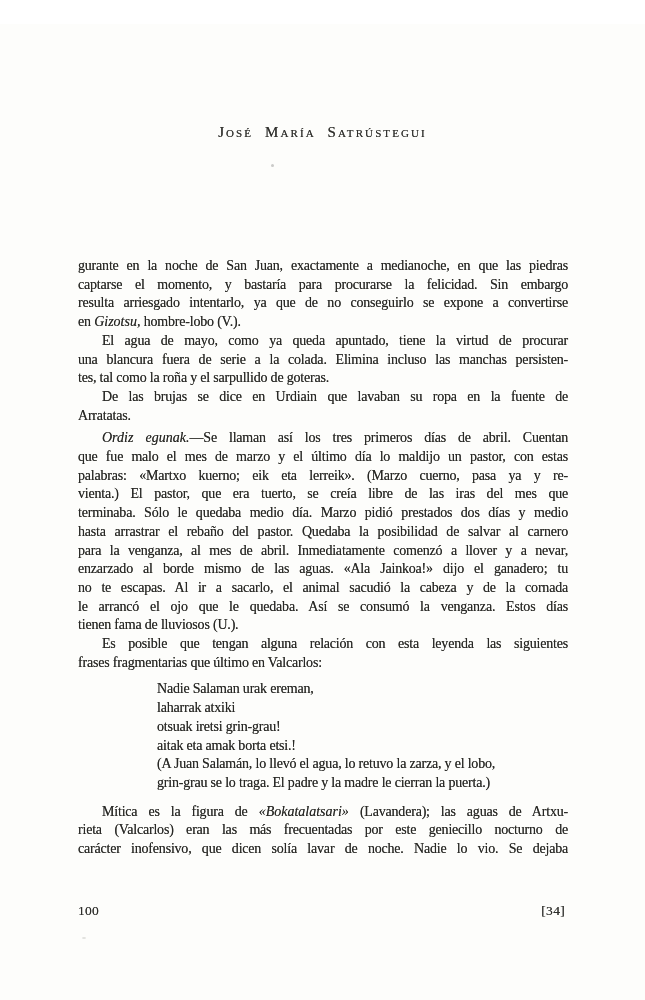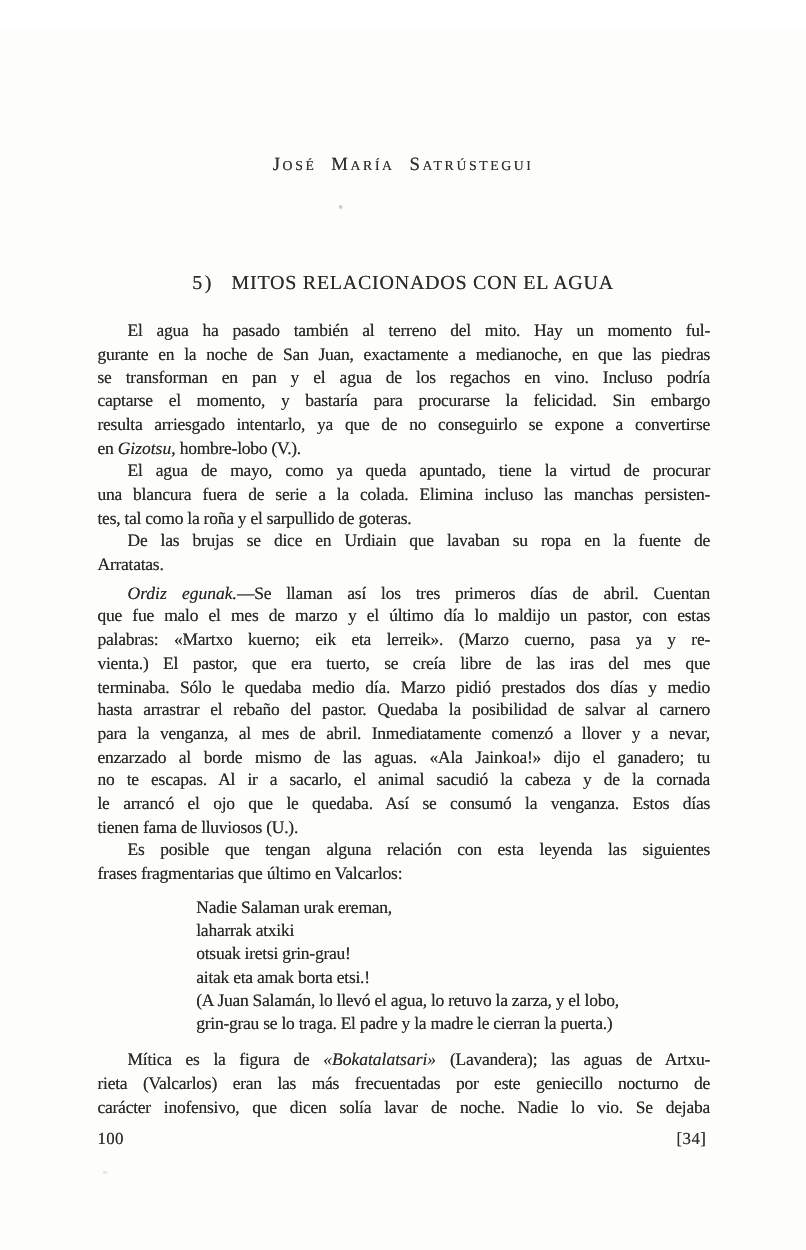--- a/index.html
+++ b/index.html
@@ -77,29 +77,24 @@
 </style>
 </head>
 <body>
 
 <div class="page">
 
   <div class="author">José María Satrústegui</div>
 
   <span class="speck speck-1"></span>
 
-  <div class="title">
-    <span class="num">5)</span><span>MITOS RELACIONADOS CON EL AGUA</span>
-  </div>
 
   <div class="body" id="text-body">
       <div class="para">
-        <div class="line first">El agua ha pasado también al terreno del mito. Hay un momento ful-</div>
         <div class="line">gurante en la noche de San Juan, exactamente a medianoche, en que las piedras</div>
-        <div class="line">se transforman en pan y el agua de los regachos en vino. Incluso podría</div>
         <div class="line">captarse el momento, y bastaría para procurarse la felicidad. Sin embargo</div>
         <div class="line">resulta arriesgado intentarlo, ya que de no conseguirlo se expone a convertirse</div>
         <div class="line last"><span>en </span><i>Gizotsu,</i><span> hombre-lobo (V.).</span></div>
       </div>
       <div class="para">
         <div class="line first">El agua de mayo, como ya queda apuntado, tiene la virtud de procurar</div>
         <div class="line">una blancura fuera de serie a la colada. Elimina incluso las manchas persisten-</div>
         <div class="line last">tes, tal como la roña y el sarpullido de goteras.</div>
       </div>
       <div class="para">

